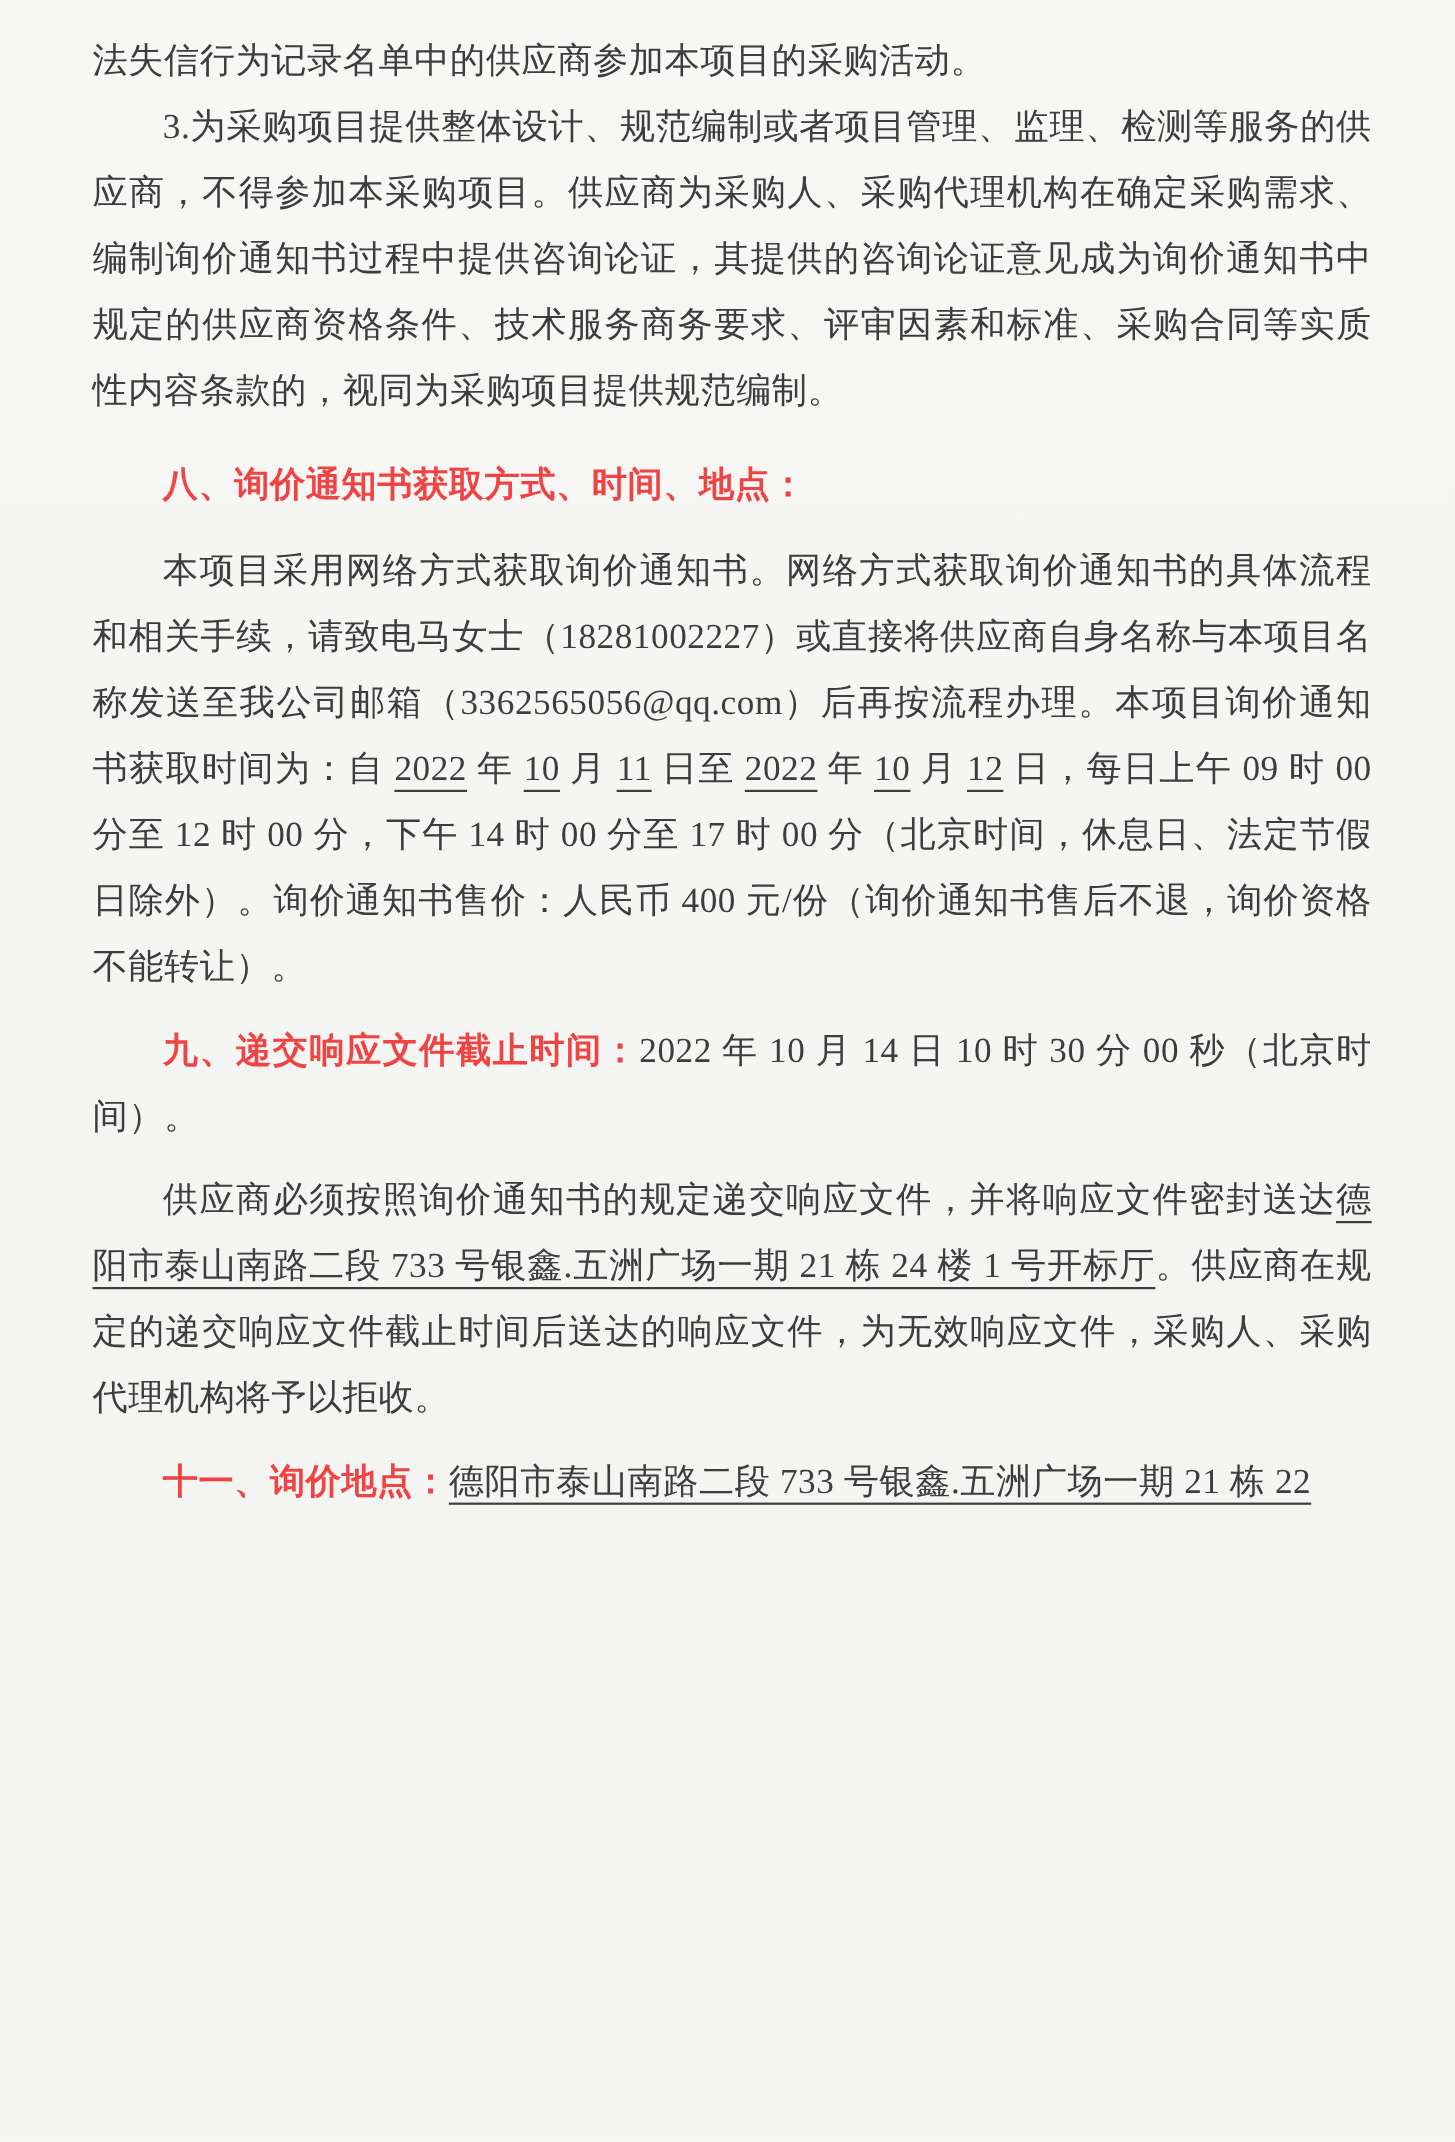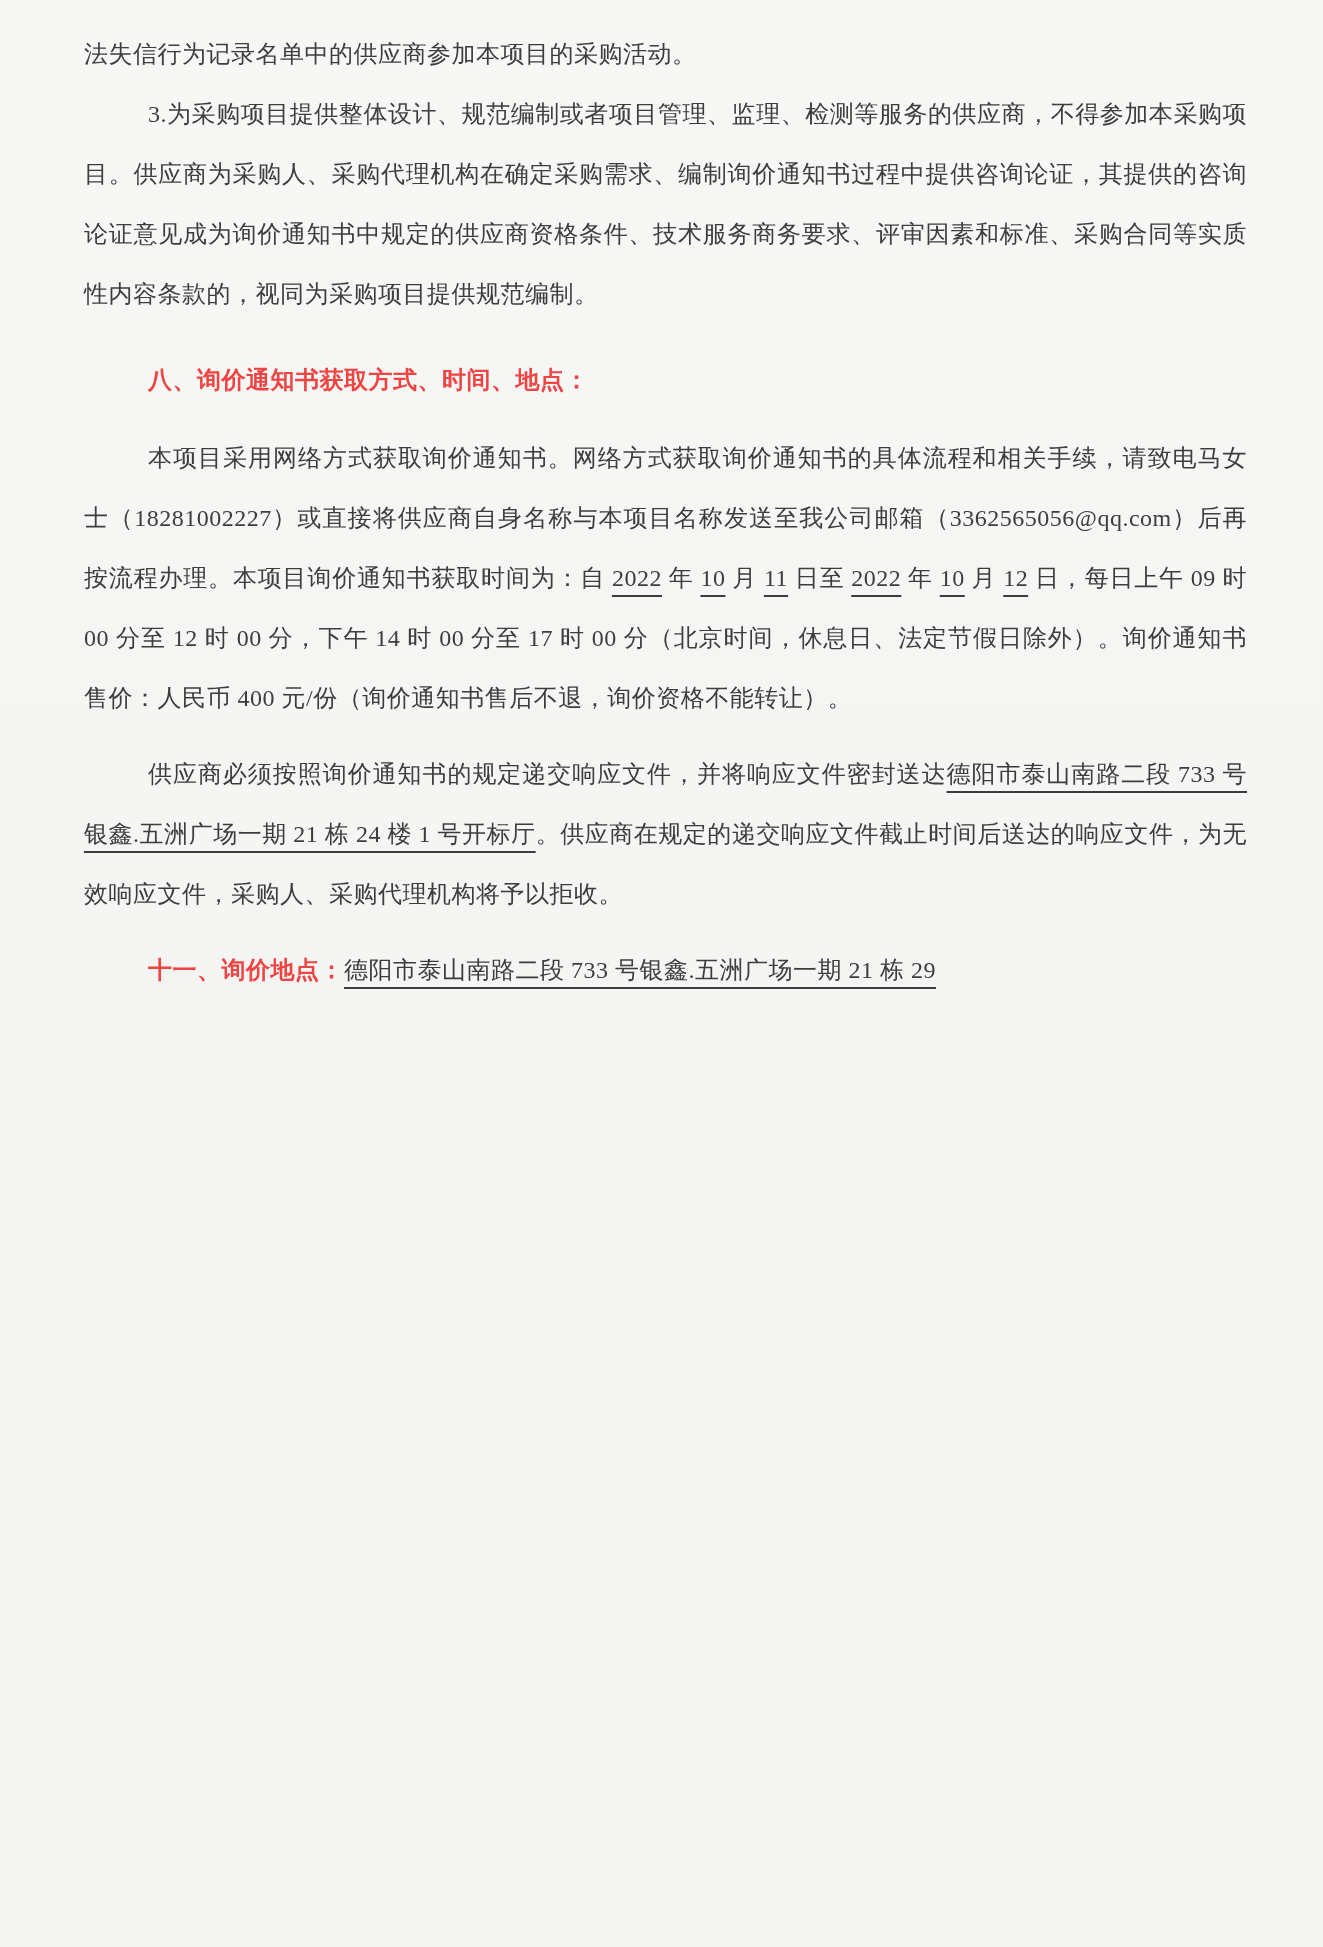--- a/index.html
+++ b/index.html
@@ -15,21 +15,21 @@
   .page {
     box-sizing: border-box;
     width: 1323px;
     height: 1947px;
     padding: 24px 76px 0 84px;
     font-family: "Liberation Serif", "DejaVu Serif", serif;
     color: #3d3d3d;
   }
   .para {
     margin: 16px 0 0 0;
-    font-size: 24px;
+    font-size: 32px;
     line-height: 60px;
     text-align: justify;
     word-break: break-all;
     letter-spacing: 0.5px;
   }
   .para.flow {
     margin-top: 0;
   }
   .para.heading {
     margin-top: 26px;
@@ -53,16 +53,17 @@
 </style>
 </head>
 <body>
 
 <div class="page">
   <div id="doc-body">
       <p class="para flow"><span class="run">法失信行为记录名单中的供应商参加本项目的采购活动。</span></p>
       <p class="para flow indent"><span class="run">3.为采购项目提供整体设计、规范编制或者项目管理、监理、检测等服务的供应商，不得参加本采购项目。供应商为采购人、采购代理机构在确定采购需求、编制询价通知书过程中提供咨询论证，其提供的咨询论证意见成为询价通知书中规定的供应商资格条件、技术服务商务要求、评审因素和标准、采购合同等实质性内容条款的，视同为采购项目提供规范编制。</span></p>
       <p class="para heading indent"><span class="run bold">八、询价通知书获取方式、时间、地点：</span></p>
       <p class="para body indent"><span class="run">本项目采用网络方式获取询价通知书。网络方式获取询价通知书的具体流程和相关手续，请致电马女士（18281002227）或直接将供应商自身名称与本项目名称发送至我公司邮箱（3362565056@qq.com）后再按流程办理。本项目询价通知书获取时间为：自 </span><span class="run underline">2022</span><span class="run"> 年 </span><span class="run underline">10</span><span class="run"> 月 </span><span class="run underline">11</span><span class="run"> 日至 </span><span class="run underline">2022</span><span class="run"> 年 </span><span class="run underline">10</span><span class="run"> 月 </span><span class="run underline">12</span><span class="run"> 日，每日上午 09 时 00 分至 12 时 00 分，下午 14 时 00 分至 17 时 00 分（北京时间，休息日、法定节假日除外）。询价通知书售价：人民币 400 元/份（询价通知书售后不退，询价资格不能转让）。</span></p>
+      <p class="para body indent"><span class="run bold">九、递交响应文件截止时间：</span><span class="run">2022 年 10 月 14 日 10 时 30 分 00 秒（北京时间）。</span></p>
       <p class="para body indent"><span class="run">供应商必须按照询价通知书的规定递交响应文件，并将响应文件密封送达</span><span class="run underline">德阳市泰山南路二段 733 号银鑫.五洲广场一期 21 栋 24 楼 1 号开标厅</span><span class="run">。供应商在规定的递交响应文件截止时间后送达的响应文件，为无效响应文件，采购人、采购代理机构将予以拒收。</span></p>
-      <p class="para body indent"><span class="run bold">十一、询价地点：</span><span class="run underline">德阳市泰山南路二段 733 号银鑫.五洲广场一期 21 栋 29</span></p>
+      <p class="para body indent"><span class="run bold">十一、询价地点：</span><span class="run underline">德阳市泰山南路二段 733 号银鑫.五洲广场一期 21 栋 22</span></p>
     </div>
 </div>
 
 </body></html>

